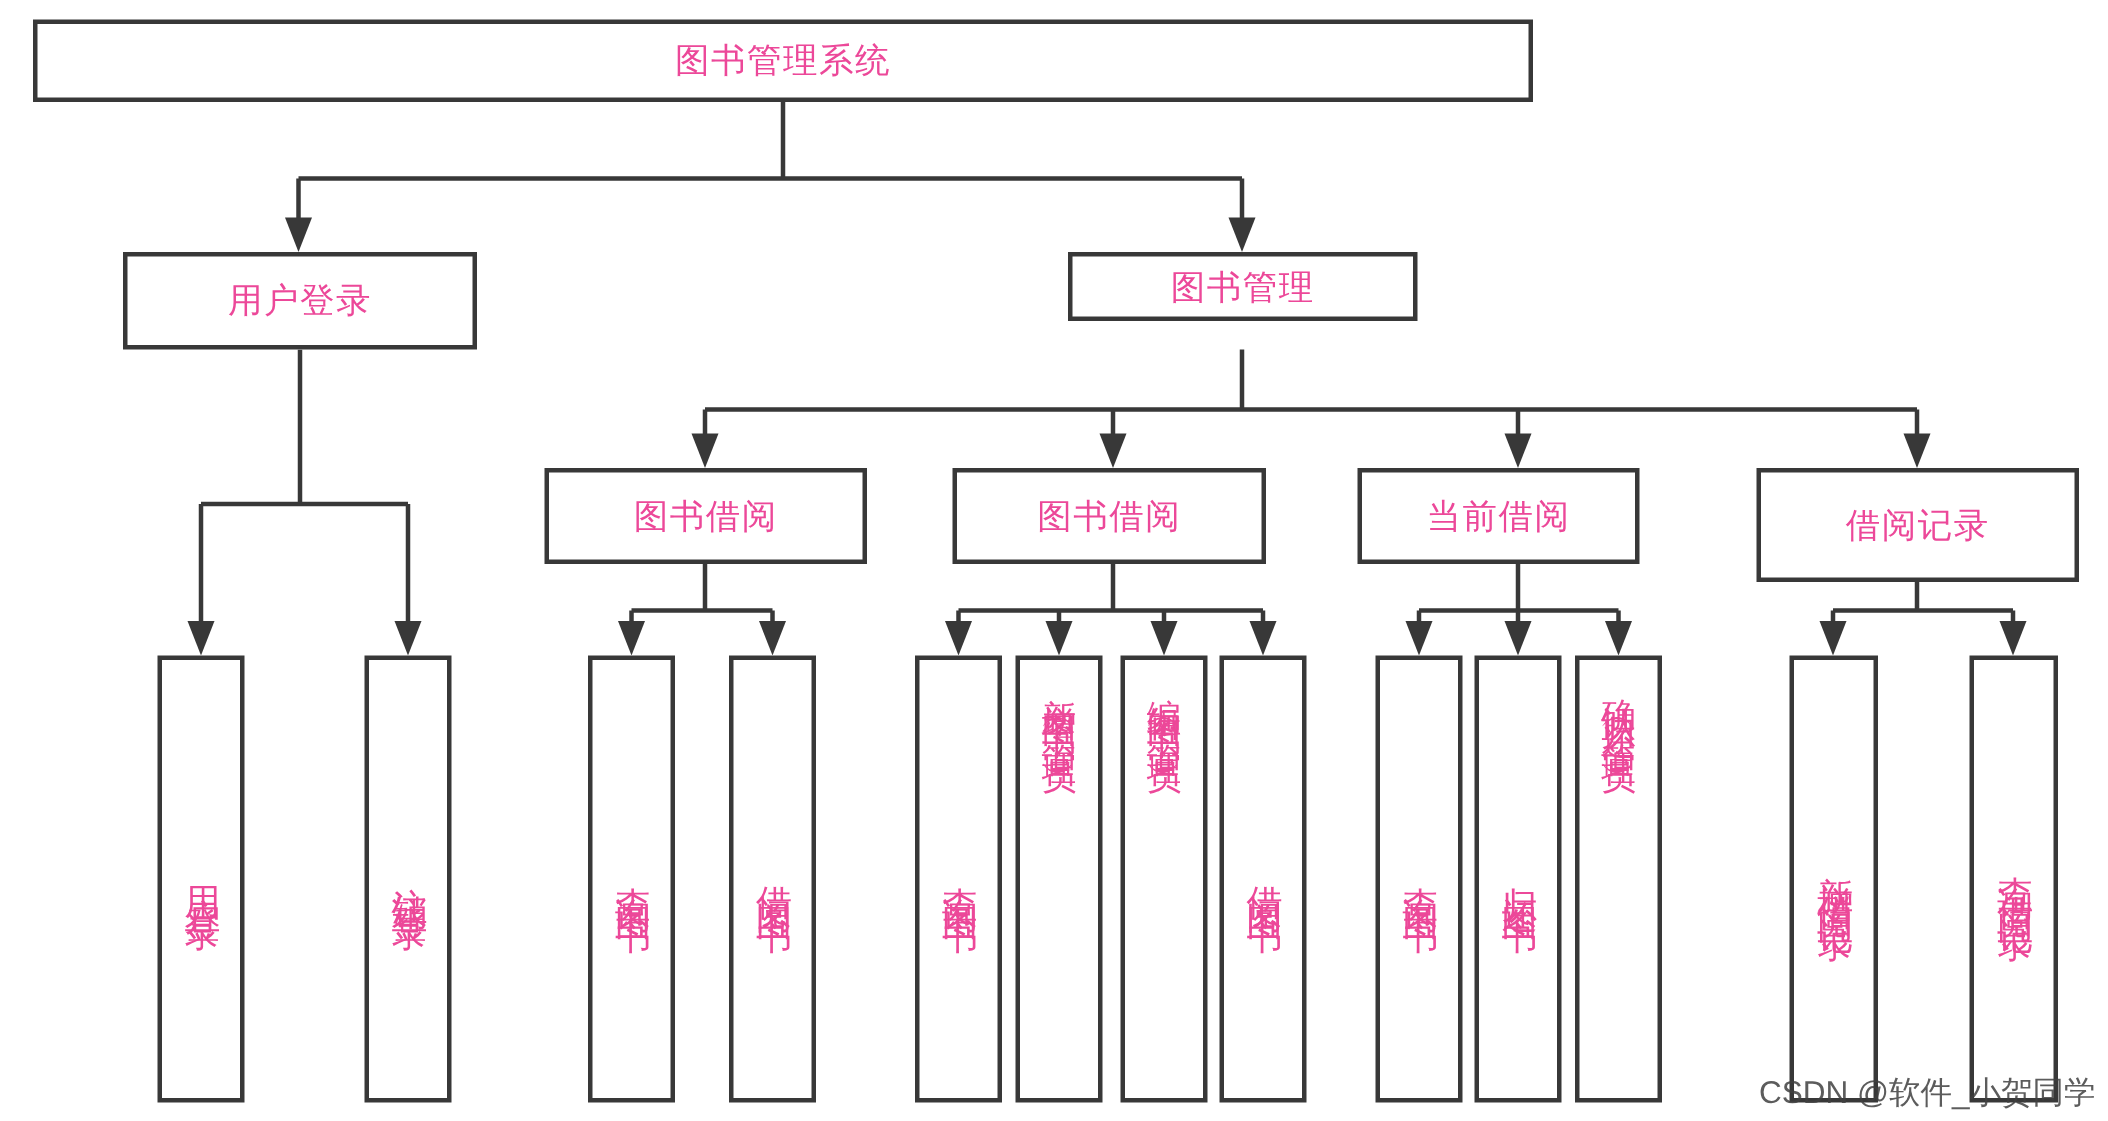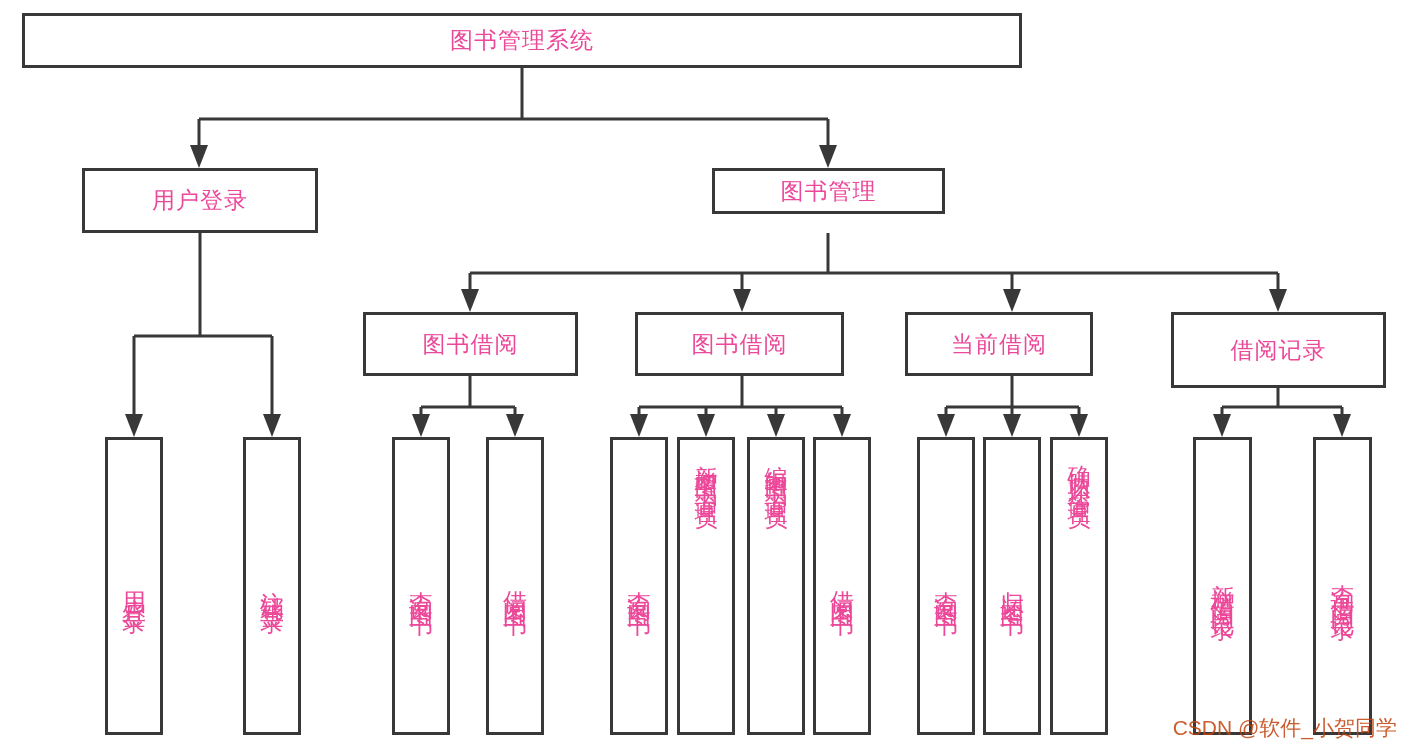--- a/index.html
+++ b/index.html
@@ -53,21 +53,21 @@
   }
   .box.v.top span {
     letter-spacing: 6px;
     font-size: 23px;
   }
   #watermark {
     position: absolute;
     right: 8px;
     bottom: 5px;
     font-size: 21px;
-    color: #c2410c;
+    color: #404040;
     opacity: 0.85;
     white-space: nowrap;
   }
 </style>
 </head>
 <body>
 
 <div id="canvas">
 
   <svg id="wires" width="1405" height="747" viewBox="0 0 1405 747">

